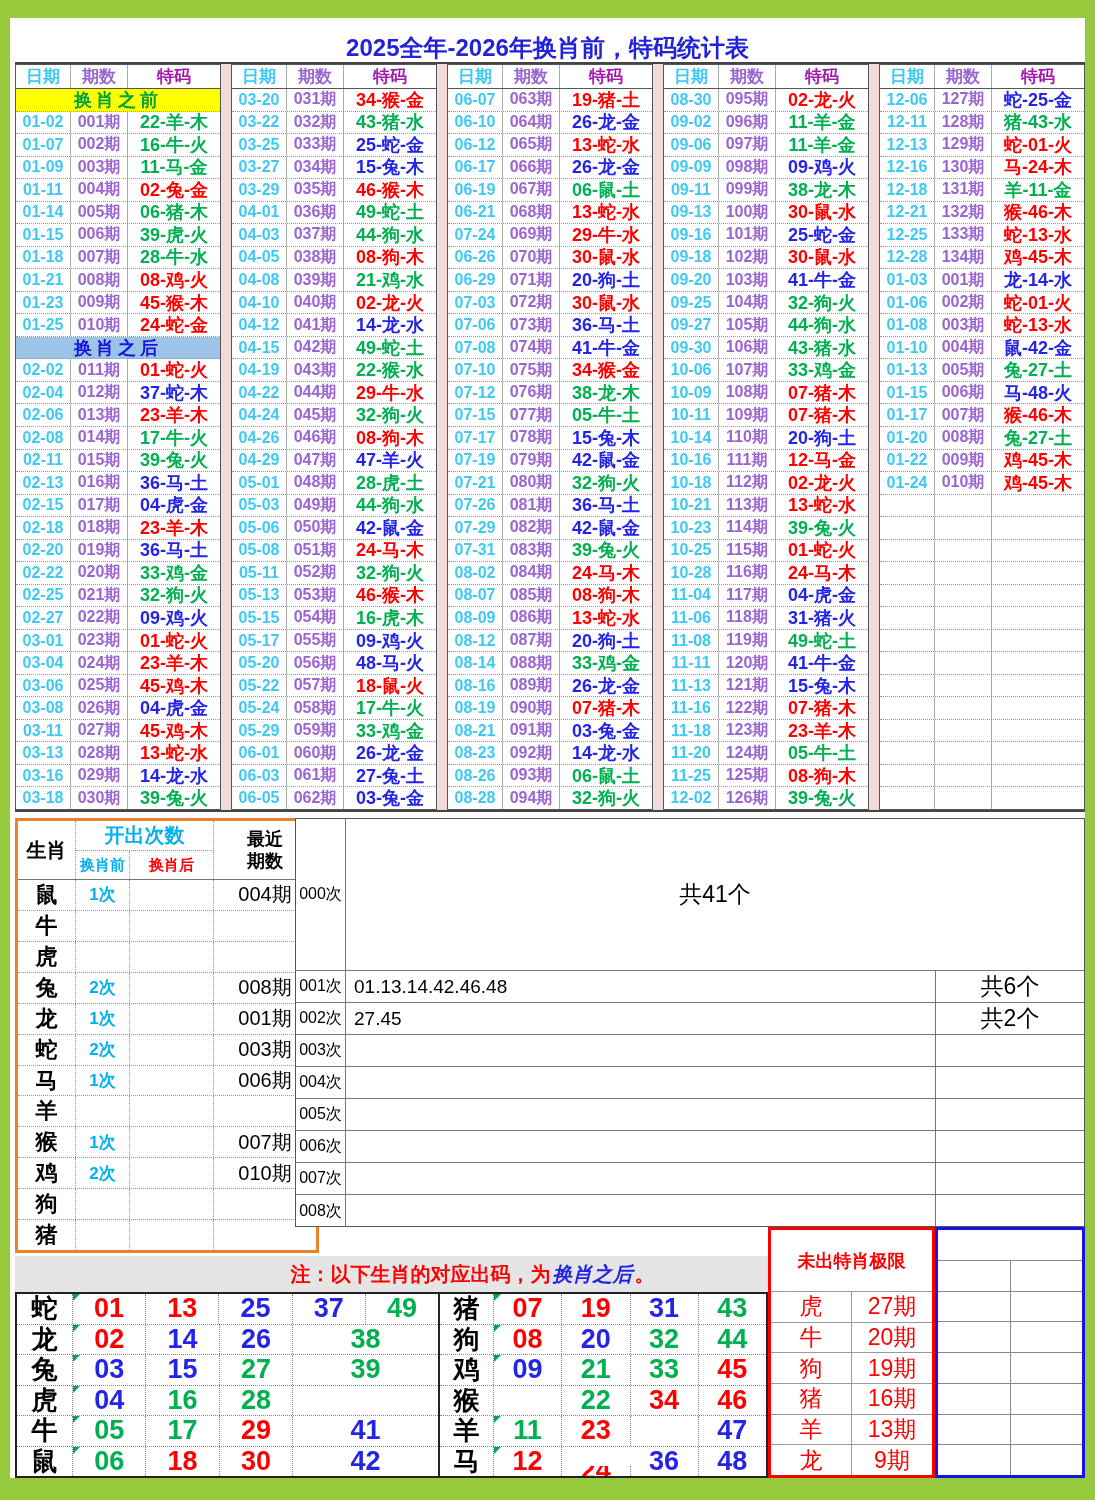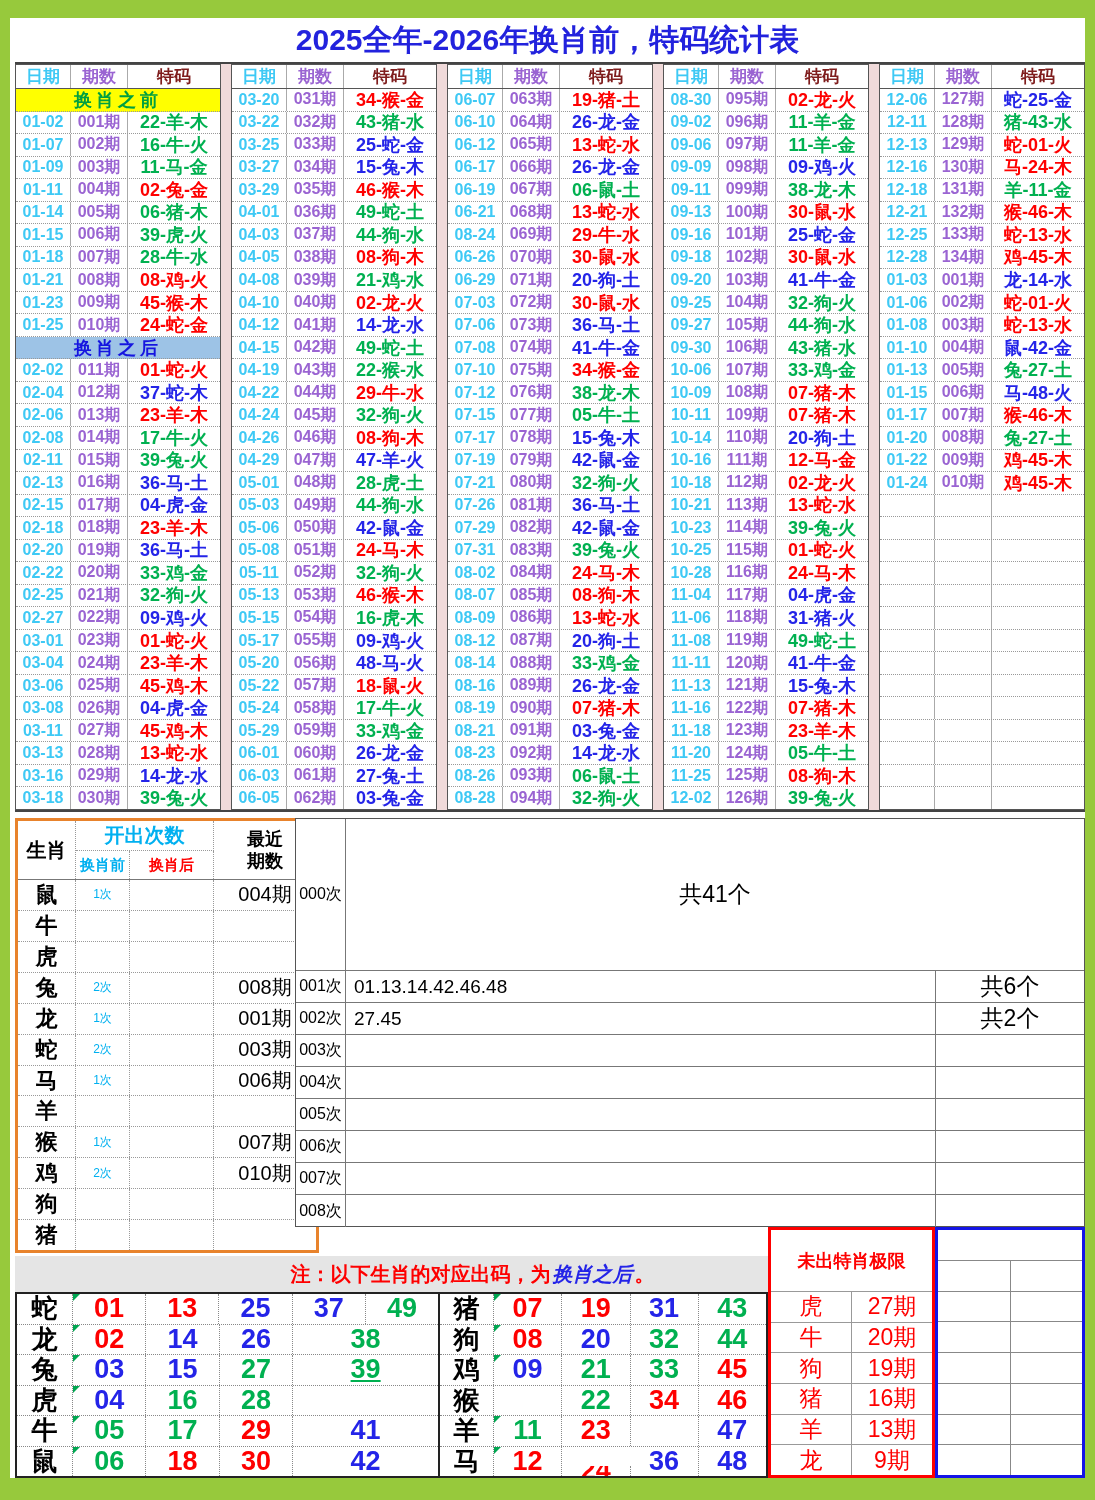--- a/index.html
+++ b/index.html
@@ -4,42 +4,42 @@
 <style>
   * { margin:0; padding:0; box-sizing:border-box; }
   body {
     width:1095px; height:1500px; position:relative;
     background:#97c93c;
     font-family:"Liberation Sans","DejaVu Sans",sans-serif;
   }
   .content { position:absolute; left:10px; top:18px; width:1075px; height:1460px; background:#fff; }
 
   .title {
-    position:absolute; top:0; left:0; width:100%; height:44px;
+    position:absolute; top:8px; left:0; width:100%; height:44px;
     display:flex; align-items:center; justify-content:center;
-    color:#2222dd; font-size:30px; font-weight:bold;
+    color:#2222dd; font-size:24px; font-weight:bold;
   }
 
   
   .top-table {
     position:absolute; left:5px; top:44px; width:1070px; height:750px;
     display:flex; gap:10px; background:#f0dada;
     border-top:2px solid #444; border-bottom:2px solid #444;
   }
   .tgroup { flex:1 1 0; background:#fff; border:1px solid #555; display:flex; flex-direction:column; }
   .ghead { height:24px; flex:none; display:flex; border-bottom:1px solid #555; }
   .grows { flex:1; display:flex; flex-direction:column; min-height:0; }
   .trow { flex:1 1 0; display:flex; border-bottom:1px dotted #999; min-height:0; overflow:hidden; }
   .trow:last-child { border-bottom:none; }
   .cell { display:flex; align-items:center; justify-content:center; overflow:hidden; white-space:nowrap; }
   .cd { width:55px; border-right:1px solid #aaa; color:#3ec9f5; font-weight:bold; font-size:16px; }
   .cp { width:57px; border-right:1px solid #aaa; color:#9a64d2; font-weight:bold; font-size:16px; }
   .cc { flex:1; font-weight:bold; font-size:18px; }
   .ghead .cell { font-weight:bold; font-size:17px; }
-  .ghead .cc { color:#7f1d1d; }
+  .ghead .cc { color:#a21caf; }
   .sec { align-items:center; justify-content:center; font-weight:bold; font-size:18px; letter-spacing:4px; }
   .sec-before { background:#ffff00; color:#00a040; }
   .sec-after  { background:#9dc3e6; color:#1515e0; }
   .k-r { color:#fe0000; } .k-g { color:#00b050; } .k-b { color:#2424e8; } .k-x { color:#333; }
 
   
   .zstats {
     position:absolute; left:5px; top:800px; width:304px; height:435px;
     border:3px solid #e8832c; display:flex; flex-direction:column; background:#fff;
   }
@@ -48,21 +48,21 @@
   .zh-zodiac { grid-row:1/3; grid-column:1; font-size:20px; border-right:1px dotted #999; }
   .zh-count  { grid-row:1; grid-column:2/4; color:#00b0f0; font-size:20px; border-right:1px dotted #999; border-bottom:1px dotted #999; }
   .zh-before { grid-row:2; grid-column:2; color:#00b0f0; font-size:15px; border-right:1px dotted #999; }
   .zh-after  { grid-row:2; grid-column:3; color:#fe0000; font-size:15px; border-right:1px dotted #999; }
   .zh-recent { grid-row:1/3; grid-column:4; font-size:18px; white-space:pre-line; text-align:center; line-height:1.25; }
   .zbody { flex:1; display:flex; flex-direction:column; }
   .zrow { flex:1 1 0; display:flex; border-bottom:1px dotted #999; min-height:0; }
   .zrow:last-child { border-bottom:none; }
   .zc { display:flex; align-items:center; justify-content:center; border-right:1px dotted #999; overflow:hidden; }
   .zz { width:58px; font-size:22px; font-weight:bold; }
-  .zb { width:54px; color:#00b0f0; font-weight:normal; font-size:12px; }
+  .zb { width:54px; color:#00b0f0; font-weight:bold; font-size:17px; }
   .za { width:84px; color:#fe0000; font-weight:bold; font-size:17px; }
   .zr2 { flex:1; font-size:20px; border-right:none; }
 
   
   .freq {
     position:absolute; left:285px; top:800px; width:790px; height:409px;
     border:1px solid #555; display:flex; flex-direction:column; background:#fff;
   }
   .frow { display:flex; height:32px; border-bottom:1px solid #777; flex:none; }
   .frow.tall { height:152px; }
@@ -484,21 +484,21 @@
             <div class="cell cd">06-19</div>
             <div class="cell cp">067期</div>
             <div class="cell cc k-g">06-鼠-土</div>
           </div>
           <div class="trow">
             <div class="cell cd">06-21</div>
             <div class="cell cp">068期</div>
             <div class="cell cc k-r">13-蛇-水</div>
           </div>
           <div class="trow">
-            <div class="cell cd">08-24</div>
+            <div class="cell cd">07-24</div>
             <div class="cell cp">069期</div>
             <div class="cell cc k-r">29-牛-水</div>
           </div>
           <div class="trow">
             <div class="cell cd">06-26</div>
             <div class="cell cp">070期</div>
             <div class="cell cc k-r">30-鼠-水</div>
           </div>
           <div class="trow">
             <div class="cell cd">06-29</div>
@@ -1118,21 +1118,21 @@
         <div class="mc k-r tri" style="flex-grow: 1;">02</div>
         <div class="mc k-b" style="flex-grow: 1;">14</div>
         <div class="mc k-b" style="flex-grow: 1;">26</div>
         <div class="mc k-g" style="flex-grow: 2;">38</div>
       </div>
       <div class="mrow">
         <div class="mz">兔</div>
         <div class="mc k-b tri" style="flex-grow: 1;">03</div>
         <div class="mc k-b" style="flex-grow: 1;">15</div>
         <div class="mc k-g" style="flex-grow: 1;">27</div>
-        <div class="mc k-g" style="flex-grow: 2; text-decoration: underline;">39</div>
+        <div class="mc k-g" style="flex-grow: 2;">39</div>
       </div>
       <div class="mrow">
         <div class="mz">虎</div>
         <div class="mc k-b tri" style="flex-grow: 1;">04</div>
         <div class="mc k-g" style="flex-grow: 1;">16</div>
         <div class="mc k-g" style="flex-grow: 1;">28</div>
         <div class="mc k-x" style="flex-grow: 2;"></div>
       </div>
       <div class="mrow">
         <div class="mz">牛</div>

